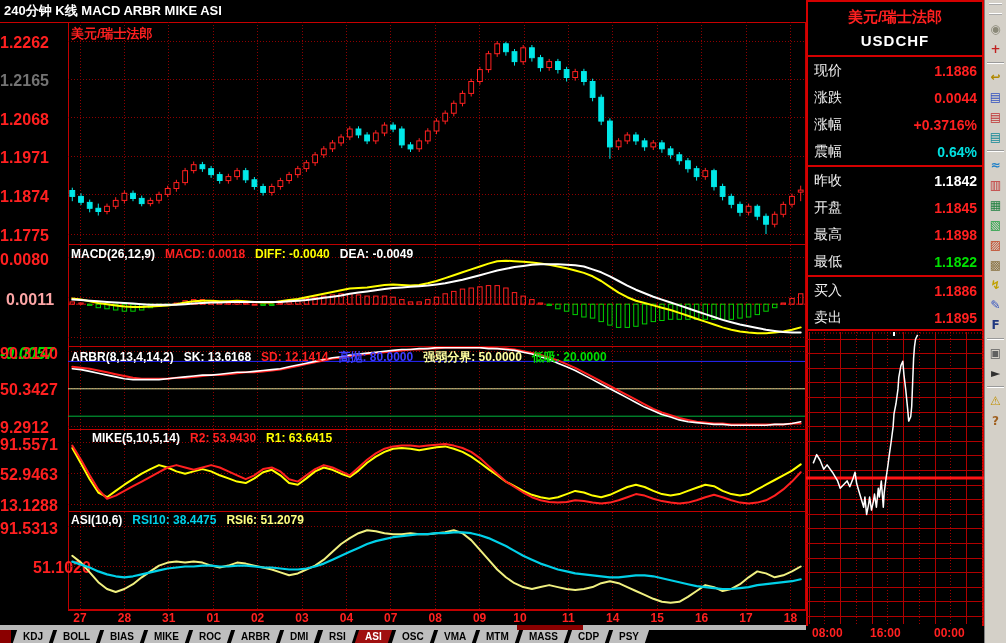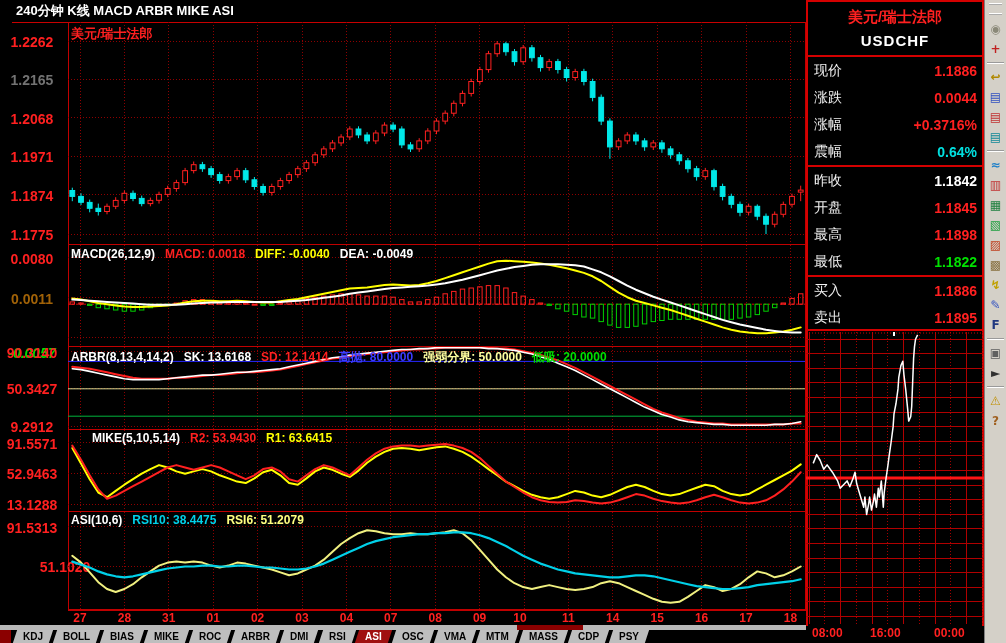--- a/index.html
+++ b/index.html
@@ -1,24 +1,24 @@
 <!DOCTYPE html>
 <html><head>
 <meta charset="utf-8">
 <style>
   html,body{margin:0;padding:0;background:#3a3a3a;}
   .stage{position:relative;width:1006px;height:643px;background:#000;overflow:hidden;
          font-family:"Liberation Sans","DejaVu Sans",sans-serif;}
-  .topbar{position:absolute;left:12px;top:0;width:840px;height:22px;background:#000;
+  .topbar{position:absolute;left:0;top:0;width:840px;height:22px;background:#000;
           border-bottom:1px solid #c80000;}
   #tb-title{position:absolute;left:4px;top:0;line-height:22px;color:#fff;font-weight:bold;font-size:13px;white-space:nowrap;}
   #tb-fields{position:absolute;left:216px;top:0;line-height:22px;font-size:13px;display:flex;white-space:nowrap;}
   .tbf{margin-right:14px;}
   .tbf b{margin-left:7px;font-weight:bold;}
-  .ylab{position:absolute;left:0;width:64px;text-align:center;font-size:14px;font-weight:bold;
+  .ylab{position:absolute;left:0;width:64px;text-align:left;font-size:16px;font-weight:bold;
         font-family:"Liberation Sans","DejaVu Sans",sans-serif;}
   .hline{position:absolute;height:0;border-top:1px solid #c00000;}
   .hline2{position:absolute;height:0;border-top:2px solid #c00000;}
   .vline{position:absolute;width:0;border-left:1px solid #c00000;}
   .vline2{position:absolute;width:0;border-left:2px solid #d40000;}
   .indlabel{position:absolute;left:71px;font-size:12px;font-weight:bold;white-space:nowrap;z-index:5;}
   .indlabel span{margin-right:10px;}
   #main-symbol{position:absolute;left:71px;top:25px;color:#ff2020;font-size:13px;font-weight:bold;z-index:5;}
   #xaxis span{position:absolute;top:611px;width:32px;text-align:center;color:#ff2020;
               font-size:12px;font-weight:bold;}
@@ -75,21 +75,21 @@
   <div class="indlabel" id="asi-label" style="top:513px;"><span style="color: rgb(255, 255, 255);">ASI(10,6)</span><span style="color: rgb(0, 208, 232);">RSI10: 38.4475</span><span style="color: rgb(255, 255, 128);">RSI6: 51.2079</span></div>
 
   <div id="gutter">
       <div class="ylab" style="top: 34.0286px; color: rgb(255, 32, 32);">1.2262</div>
       <div class="ylab" style="top: 72.4821px; color: #737373;">1.2165</div>
       <div class="ylab" style="top: 110.936px; color: rgb(255, 32, 32);">1.2068</div>
       <div class="ylab" style="top: 149.389px; color: rgb(255, 32, 32);">1.1971</div>
       <div class="ylab" style="top: 187.843px; color: rgb(255, 32, 32);">1.1874</div>
       <div class="ylab" style="top: 227.089px; color: rgb(255, 32, 32);">1.1775</div>
       <div class="ylab" style="top: 250.77px; color: rgb(255, 32, 32);">0.0080</div>
-      <div class="ylab" style="top: 290.822px; color: #a16207;">0.0011</div>
+      <div class="ylab" style="top: 290.822px; color: #fca5a5; padding-left: 6px;">0.0011</div>
       <div class="ylab" style="top: 345px; color: rgb(0, 224, 0); font-style: italic;">-0.0057</div>
       <div class="ylab" style="top: 344.924px; color: rgb(255, 32, 32);">90.3140</div>
       <div class="ylab" style="top: 381.464px; color: rgb(255, 32, 32);">50.3427</div>
       <div class="ylab" style="top: 418.991px; color: rgb(255, 32, 32);">9.2912</div>
       <div class="ylab" style="top: 435.844px; color: rgb(255, 32, 32);">91.5571</div>
       <div class="ylab" style="top: 466.002px; color: rgb(255, 32, 32);">52.9463</div>
       <div class="ylab" style="top: 497.104px; color: rgb(255, 32, 32);">13.1288</div>
       <div class="ylab" style="top: 519.85px; color: rgb(255, 32, 32);">91.5313</div>
       <div class="ylab" style="top: 559.432px; color: rgb(255, 32, 32); margin-left: 33px;">51.1020</div>
     </div>

